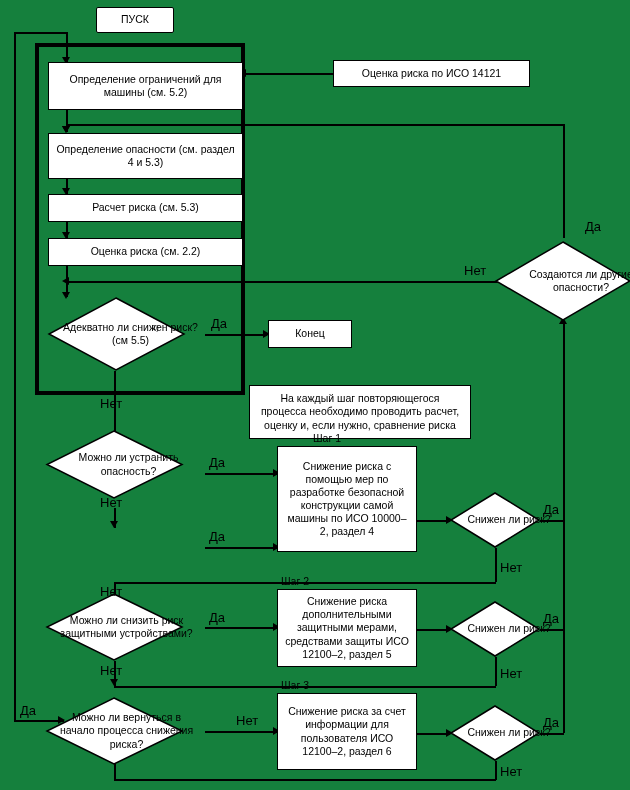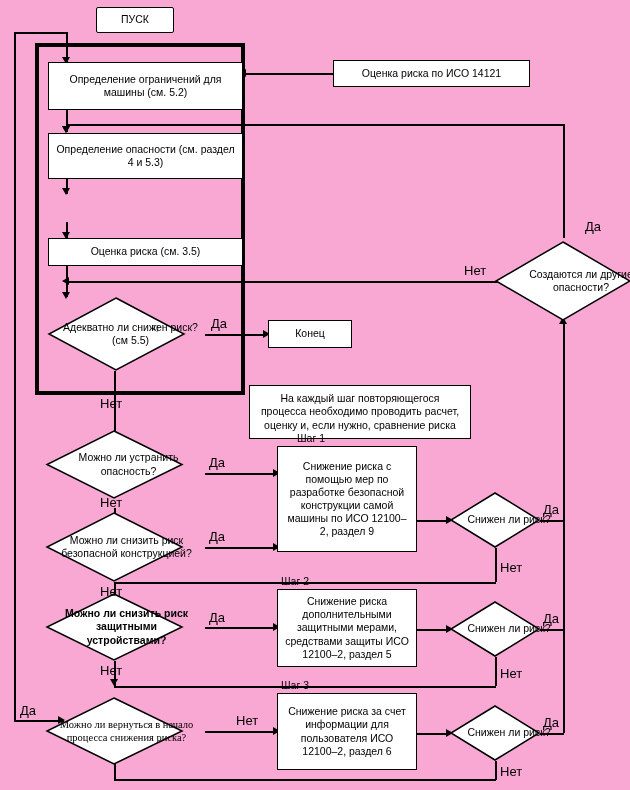--- a/index.html
+++ b/index.html
@@ -7,21 +7,21 @@
     padding: 0;
     background: #ffffff;
   }
   body {
     font-family: "Liberation Sans", sans-serif;
   }
   #canvas {
     position: relative;
     width: 630px;
     height: 790px;
-    background: #f9a8d4;
+    background: #15803d;
     overflow: hidden;
   }
   .box {
     position: absolute;
     box-sizing: border-box;
     border: 1.5px solid #000;
     background: #fff;
     display: flex;
     align-items: center;
     justify-content: center;
@@ -217,23 +217,26 @@
   </div>
 
   <div class="box" style="left:48px; top:62px; width:195px; height:48px;">
     <span>Определение ограничений для машины (см. 5.2)</span>
   </div>
 
   <div class="box" style="left:48px; top:133px; width:195px; height:46px;">
     <span>Определение опасности (см. раздел 4 и 5.3)</span>
   </div>
 
+  <div class="box" style="left:48px; top:194px; width:195px; height:28px;">
+    <span>Расчет риска (см. 5.3)</span>
+  </div>
 
   <div class="box" style="left:48px; top:238px; width:195px; height:28px;">
-    <span>Оценка риска (см. 3.5)</span>
+    <span>Оценка риска (см. 2.2)</span>
   </div>
 
 
   <div class="diamond-wrap" style="left:495px; top:241px; width:136px; height:80px;">
     <svg width="136" height="80" viewBox="0 0 136 80">
       <polygon points="68,1 135,40 68,79 1,40" fill="#fff" stroke="#000" stroke-width="1.5"></polygon>
     </svg>
     <div class="diamond-text" style="padding:0 18px;">Создаются ли другие опасности?</div>
   </div>
 
@@ -256,48 +259,42 @@
     <span>Конец</span>
   </div>
 
   <div class="diamond-wrap" style="left:46px; top:430px; width:137px; height:69px;">
     <svg width="137" height="69" viewBox="0 0 137 69">
       <polygon points="68,1 136,34.5 68,68 1,34.5" fill="#fff" stroke="#000" stroke-width="1.5"></polygon>
     </svg>
     <div class="diamond-text" style="padding:0 14px;">Можно ли устранить опасность?</div>
   </div>
 
-  <div class="diamond-wrap" style="left:46px; top:512px; width:137px; height:70px;">
-    <svg width="137" height="70" viewBox="0 0 137 70">
-      <polygon points="68,1 136,35 68,69 1,35" fill="#fff" stroke="#000" stroke-width="1.5"></polygon>
-    </svg>
-    <div class="diamond-text" style="padding:0 12px;">Можно ли снизить риск безопасной конструкцией?</div>
-  </div>
-
-  <div class="plain" style="left:281px; top:432px; width:60px; height:14px; justify-content:center;">
+
+  <div class="plain" style="left:281px; top:432px; width:60px; height:14px; justify-content:flex-end;">
     <span>Шаг 1</span>
   </div>
   <div class="hline" style="left:277px; top:446px; width:140px;"></div>
 
   <div class="box" style="left:277px; top:446px; width:140px; height:106px; padding:4px 6px;">
-    <span>Снижение риска с помощью мер по разработке безопасной конструкции самой машины по ИСО 12100–2, раздел 9</span>
+    <span>Снижение риска с помощью мер по разработке безопасной конструкции самой машины по ИСО 10000–2, раздел 4</span>
   </div>
 
   <div class="diamond-wrap" style="left:450px; top:492px; width:90px; height:56px;">
     <svg width="90" height="56" viewBox="0 0 90 56">
       <polygon points="45,1 89,28 45,55 1,28" fill="#fff" stroke="#000" stroke-width="1.5"></polygon>
     </svg>
     <div class="diamond-text" style="padding:0 14px;">Снижен ли риск?</div>
   </div>
 
   <div class="diamond-wrap" style="left:46px; top:593px; width:137px; height:68px;">
     <svg width="137" height="68" viewBox="0 0 137 68">
       <polygon points="68,1 136,34 68,67 1,34" fill="#fff" stroke="#000" stroke-width="1.5"></polygon>
     </svg>
-    <div class="diamond-text" style="padding:0 12px;font-weight:bold;">Можно ли снизить риск защитными устройствами?</div>
+    <div class="diamond-text" style="padding:0 12px;">Можно ли снизить риск защитными устройствами?</div>
   </div>
 
   <div class="plain" style="left:281px; top:575px; width:60px; height:14px; justify-content:flex-start;">
     <span>Шаг 2</span>
   </div>
   <div class="hline" style="left:277px; top:589px; width:140px;"></div>
 
   <div class="box" style="left:277px; top:589px; width:140px; height:78px; padding:4px 6px;">
     <span>Снижение риска дополнительными защитными мерами, средствами защиты ИСО 12100–2, раздел 5</span>
   </div>
@@ -306,21 +303,21 @@
     <svg width="90" height="56" viewBox="0 0 90 56">
       <polygon points="45,1 89,28 45,55 1,28" fill="#fff" stroke="#000" stroke-width="1.5"></polygon>
     </svg>
     <div class="diamond-text" style="padding:0 14px;">Снижен ли риск?</div>
   </div>
 
   <div class="diamond-wrap" style="left:46px; top:697px; width:137px; height:68px;">
     <svg width="137" height="68" viewBox="0 0 137 68">
       <polygon points="68,1 136,34 68,67 1,34" fill="#fff" stroke="#000" stroke-width="1.5"></polygon>
     </svg>
-    <div class="diamond-text" style="padding:0 12px;font-family:Liberation Serif, serif;">Можно ли вернуться в начало процесса снижения риска?</div>
+    <div class="diamond-text" style="padding:0 12px;">Можно ли вернуться в начало процесса снижения риска?</div>
   </div>
 
   <div class="plain" style="left:281px; top:679px; width:60px; height:14px; justify-content:flex-start;">
     <span>Шаг 3</span>
   </div>
   <div class="hline" style="left:277px; top:693px; width:140px;"></div>
 
   <div class="box" style="left:277px; top:693px; width:140px; height:77px; padding:4px 6px;">
     <span>Снижение риска за счет информации для пользователя ИСО 12100–2, раздел 6</span>
   </div>

